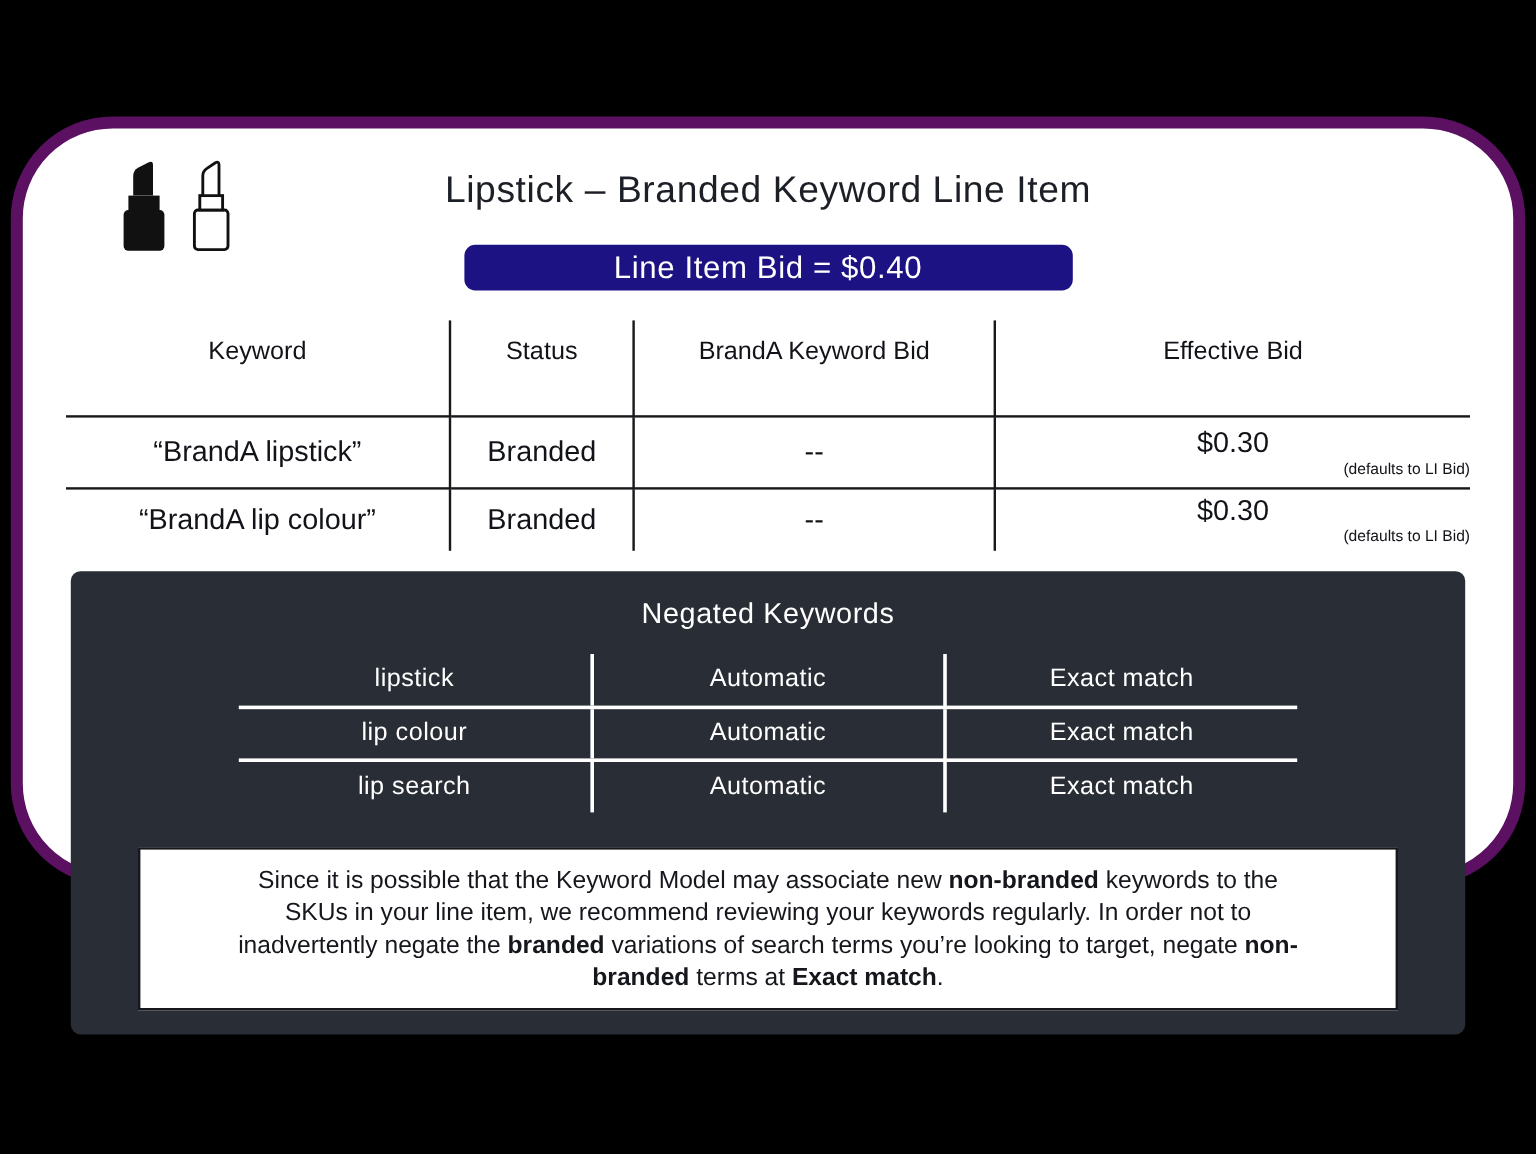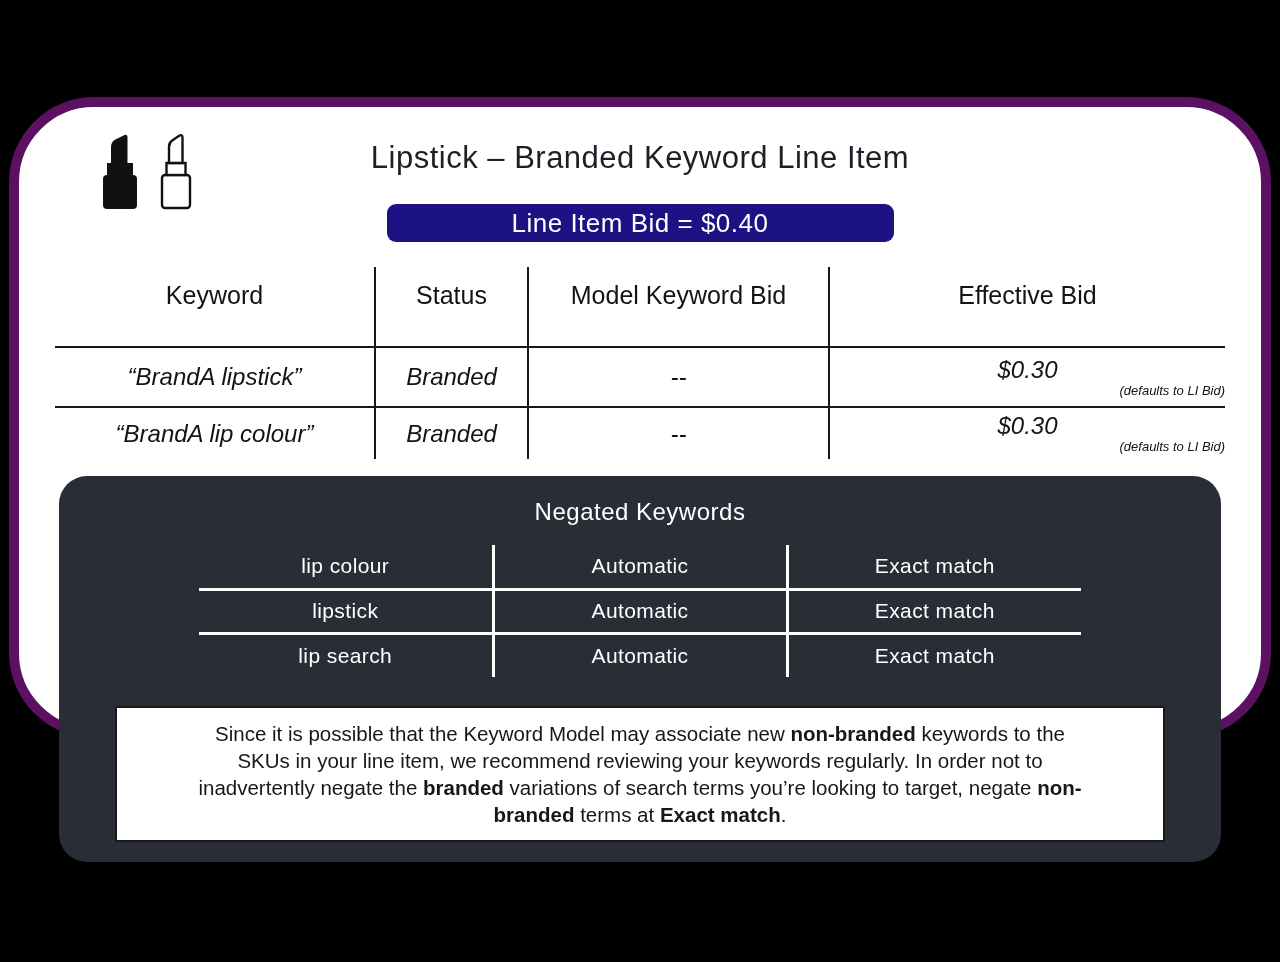--- a/index.html
+++ b/index.html
@@ -72,43 +72,43 @@
     color:#111318;
   }
   table.bid col.c1{width:320px;}
   table.bid col.c2{width:153px;}
   table.bid col.c3{width:301px;}
   table.bid col.c4{width:396px;}
   table.bid thead th{
     height:80px;
     vertical-align:top;
     padding-top:14px;
-    font-size:25px;
+    font-size:21px;
     border-bottom:2px solid var(--table-line);
   }
   table.bid th:not(:last-child),
   table.bid td:not(:last-child){
     border-right:2px solid var(--table-line);
   }
-  table.bid tbody tr{height:60px;font-style:italic;}
+  table.bid tbody tr{height:60px;}
   table.bid tbody tr:last-child{height:52px;}
   table.bid tbody tr:not(:last-child) td{
     border-bottom:2px solid var(--table-line);
   }
   table.bid tbody td{
     font-size:24px;
     vertical-align:middle;
   }
   .bid-main{line-height:26px;}
   .bid-sub{font-size:13px;line-height:15px;text-align:right;}
   .panel{
     width:1162px;height:386px;
     margin:17px auto 0 auto;
     background:var(--panel-bg);
-    border-radius:28px;
+    border-radius:8px;
     color:var(--panel-text);
   }
   .panel h2{
     margin:0;
     padding-top:22px;
     text-align:center;
     font-size:24px;
     font-weight:400;
     letter-spacing:0.5px;
     line-height:28px;
@@ -176,21 +176,21 @@
       <colgroup>
           <col class="c1">
           <col class="c2">
           <col class="c3">
           <col class="c4">
         </colgroup>
       <thead>
         <tr>
           <th>Keyword</th>
           <th>Status</th>
-          <th>Model Keyword Bid</th>
+          <th>BrandA Keyword Bid</th>
           <th>Effective Bid</th>
         </tr>
       </thead>
       <tbody>
         <tr>
           <td>“BrandA lipstick”</td>
           <td>Branded</td>
           <td>--</td>
           <td>
             <div class="bid-main">$0.30</div>
@@ -208,30 +208,30 @@
         </tr>
       </tbody>
     </table>
 
     <div class="panel">
       <h2>Negated Keywords</h2>
 
       <table class="neg">
         <tbody>
             <tr>
+          <td>lipstick</td>
+          <td class="mid">Automatic</td>
+          <td>Exact match</td>
+        </tr>
+        <tr>
           <td>lip colour</td>
           <td class="mid">Automatic</td>
           <td>Exact match</td>
         </tr>
         <tr>
-          <td>lipstick</td>
-          <td class="mid">Automatic</td>
-          <td>Exact match</td>
-        </tr>
-        <tr>
           <td>lip search</td>
           <td class="mid">Automatic</td>
           <td>Exact match</td>
         </tr>
       </tbody>
         </table>
 
       <div class="note"><span>Since it is possible that the Keyword Model may associate new </span><b>non-branded</b><span> keywords to the</span><br><span>SKUs in your line item, we recommend reviewing your keywords regularly. In order not to</span><br><span>inadvertently negate the </span><b>branded</b><span> variations of search terms you’re looking to target, negate </span><b>non-</b><br><b>branded</b><span> terms at </span><b>Exact match</b><span>.</span></div>
     </div>
 

